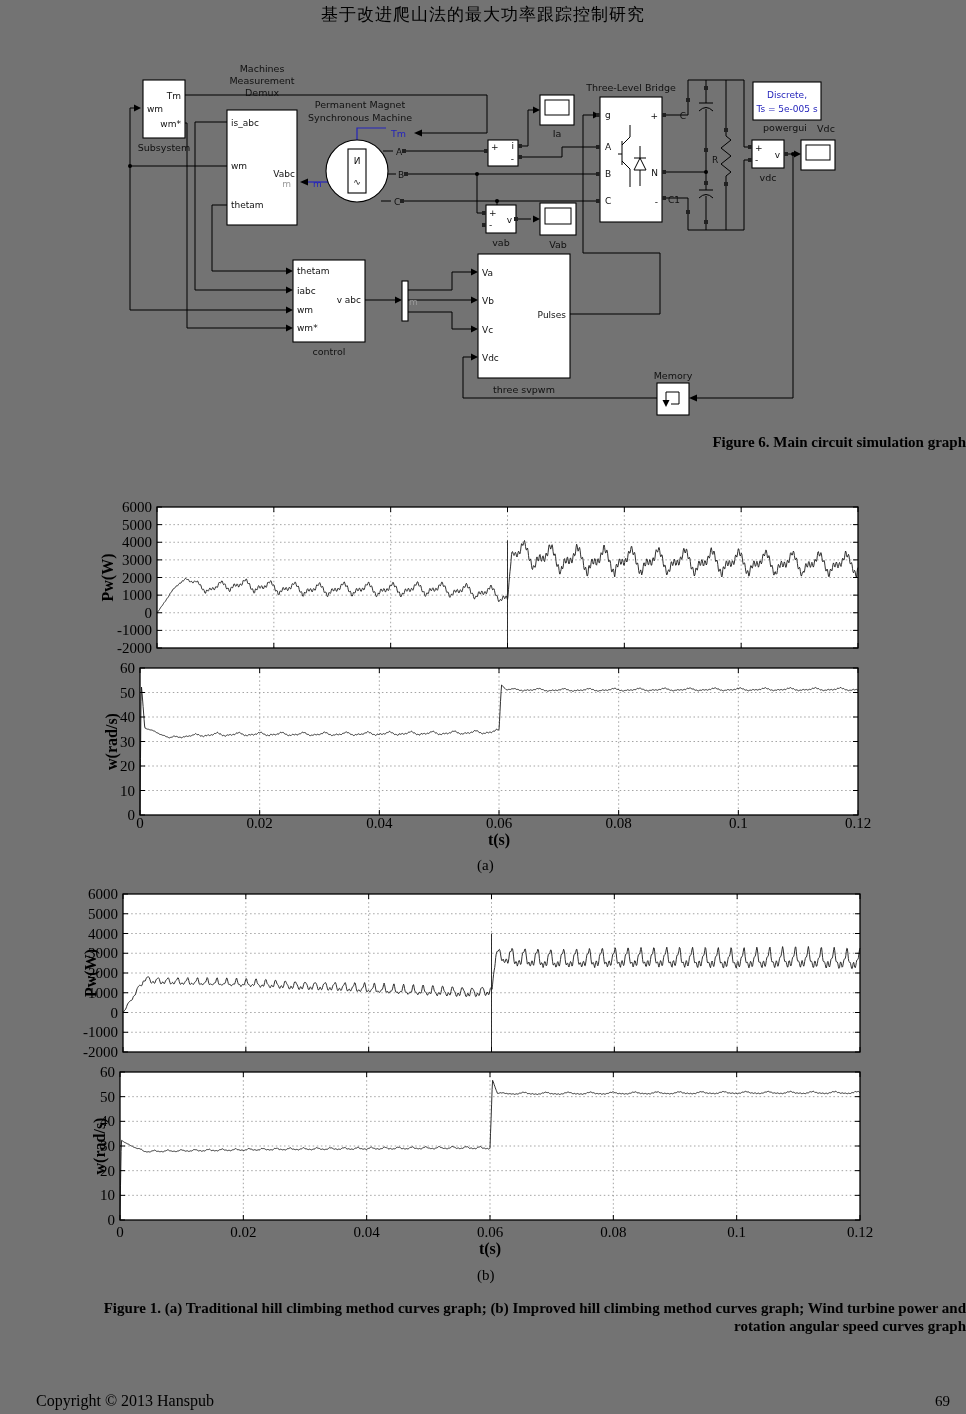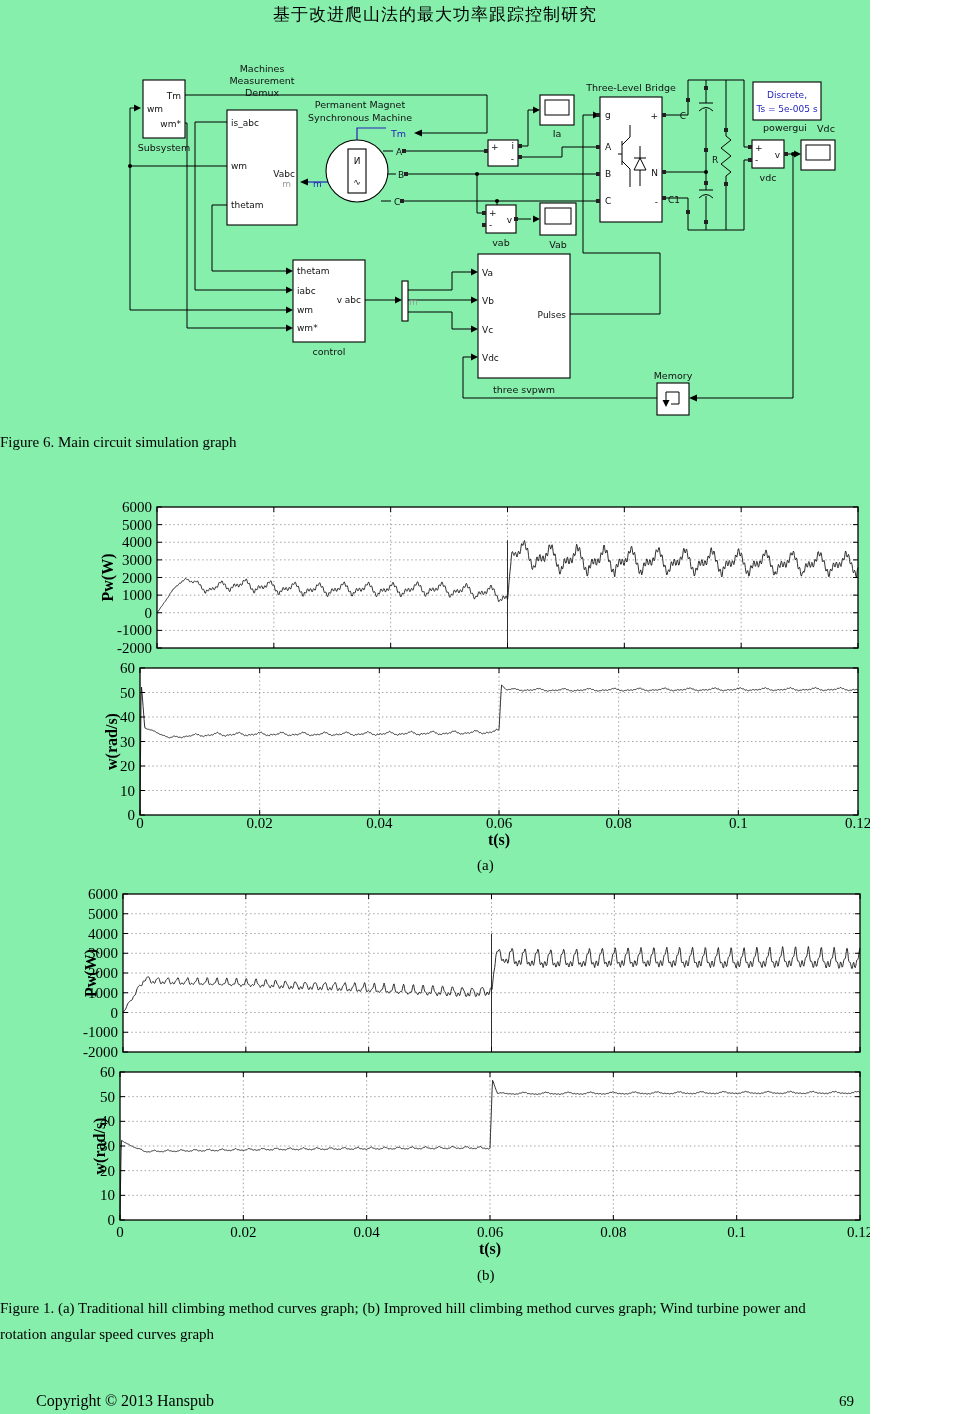--- a/index.html
+++ b/index.html
@@ -1,18 +1,18 @@
 <!DOCTYPE html>
 <html><head>
 <meta charset="utf-8">
 <style>
   html,body{margin:0;padding:0;background:#fff;}
-  .page{position:relative;width:870px;height:1414px;background:#86efac;font-family:"Liberation Serif",serif;color:#000;overflow:hidden;}
+  .page{position:relative;width:966px;height:1414px;background:#737373;font-family:"Liberation Serif",serif;color:#000;overflow:hidden;}
   .title{position:absolute;top:3px;left:0;width:100%;text-align:center;font-size:17px;letter-spacing:1px;}
-  .cap{position:absolute;left:0;width:100%;text-align:left;font-weight:normal;font-size:15px;}
+  .cap{position:absolute;left:0;width:100%;text-align:right;font-weight:bold;font-size:15px;}
   .footer-left{position:absolute;left:8px;top:1392px;font-size:16px;margin-left:28px;}
   .footer-right{position:absolute;right:16px;top:1393px;font-size:15px;}
   .sub{position:absolute;font-size:15px;}
   svg.layer{position:absolute;left:0;top:0;}
   
   .w{stroke:#000;stroke-width:1;fill:none;}
   .wb{stroke:#2424bb;stroke-width:1.2;fill:none;}
   .blk{fill:#fff;stroke:#000;stroke-width:1.1;}
   .scr{fill:#fff;stroke:#000;stroke-width:1;}
   .ps{fill:#222;stroke:none;}
@@ -538,18 +538,18 @@
         <text x="860" y="1237" class="ticklabel tlm">0.12</text>
         <text transform="translate(105,1146) rotate(-90)" class="axlabel tlm">w(rad/s)</text>
         <text x="490" y="1254" class="axlabel tlm">t(s)</text>
       </g>
     </svg>
 
   <div class="sub" style="left:477px;top:857px;">(a)</div>
   <div class="sub" style="left:477px;top:1267px;">(b)</div>
 
   <div class="cap" style="top:1300px;">Figure 1. (a) Traditional hill climbing method curves graph; (b) Improved hill climbing method curves graph; Wind turbine power and</div>
-  <div class="cap" style="top:1318px;margin-top:8px;">rotation angular speed curves graph</div>
+  <div class="cap" style="top:1318px;">rotation angular speed curves graph</div>
 
   <div class="footer-left">Copyright © 2013 Hanspub</div>
   <div class="footer-right">69</div>
 
 </div>
 
 </body></html>

